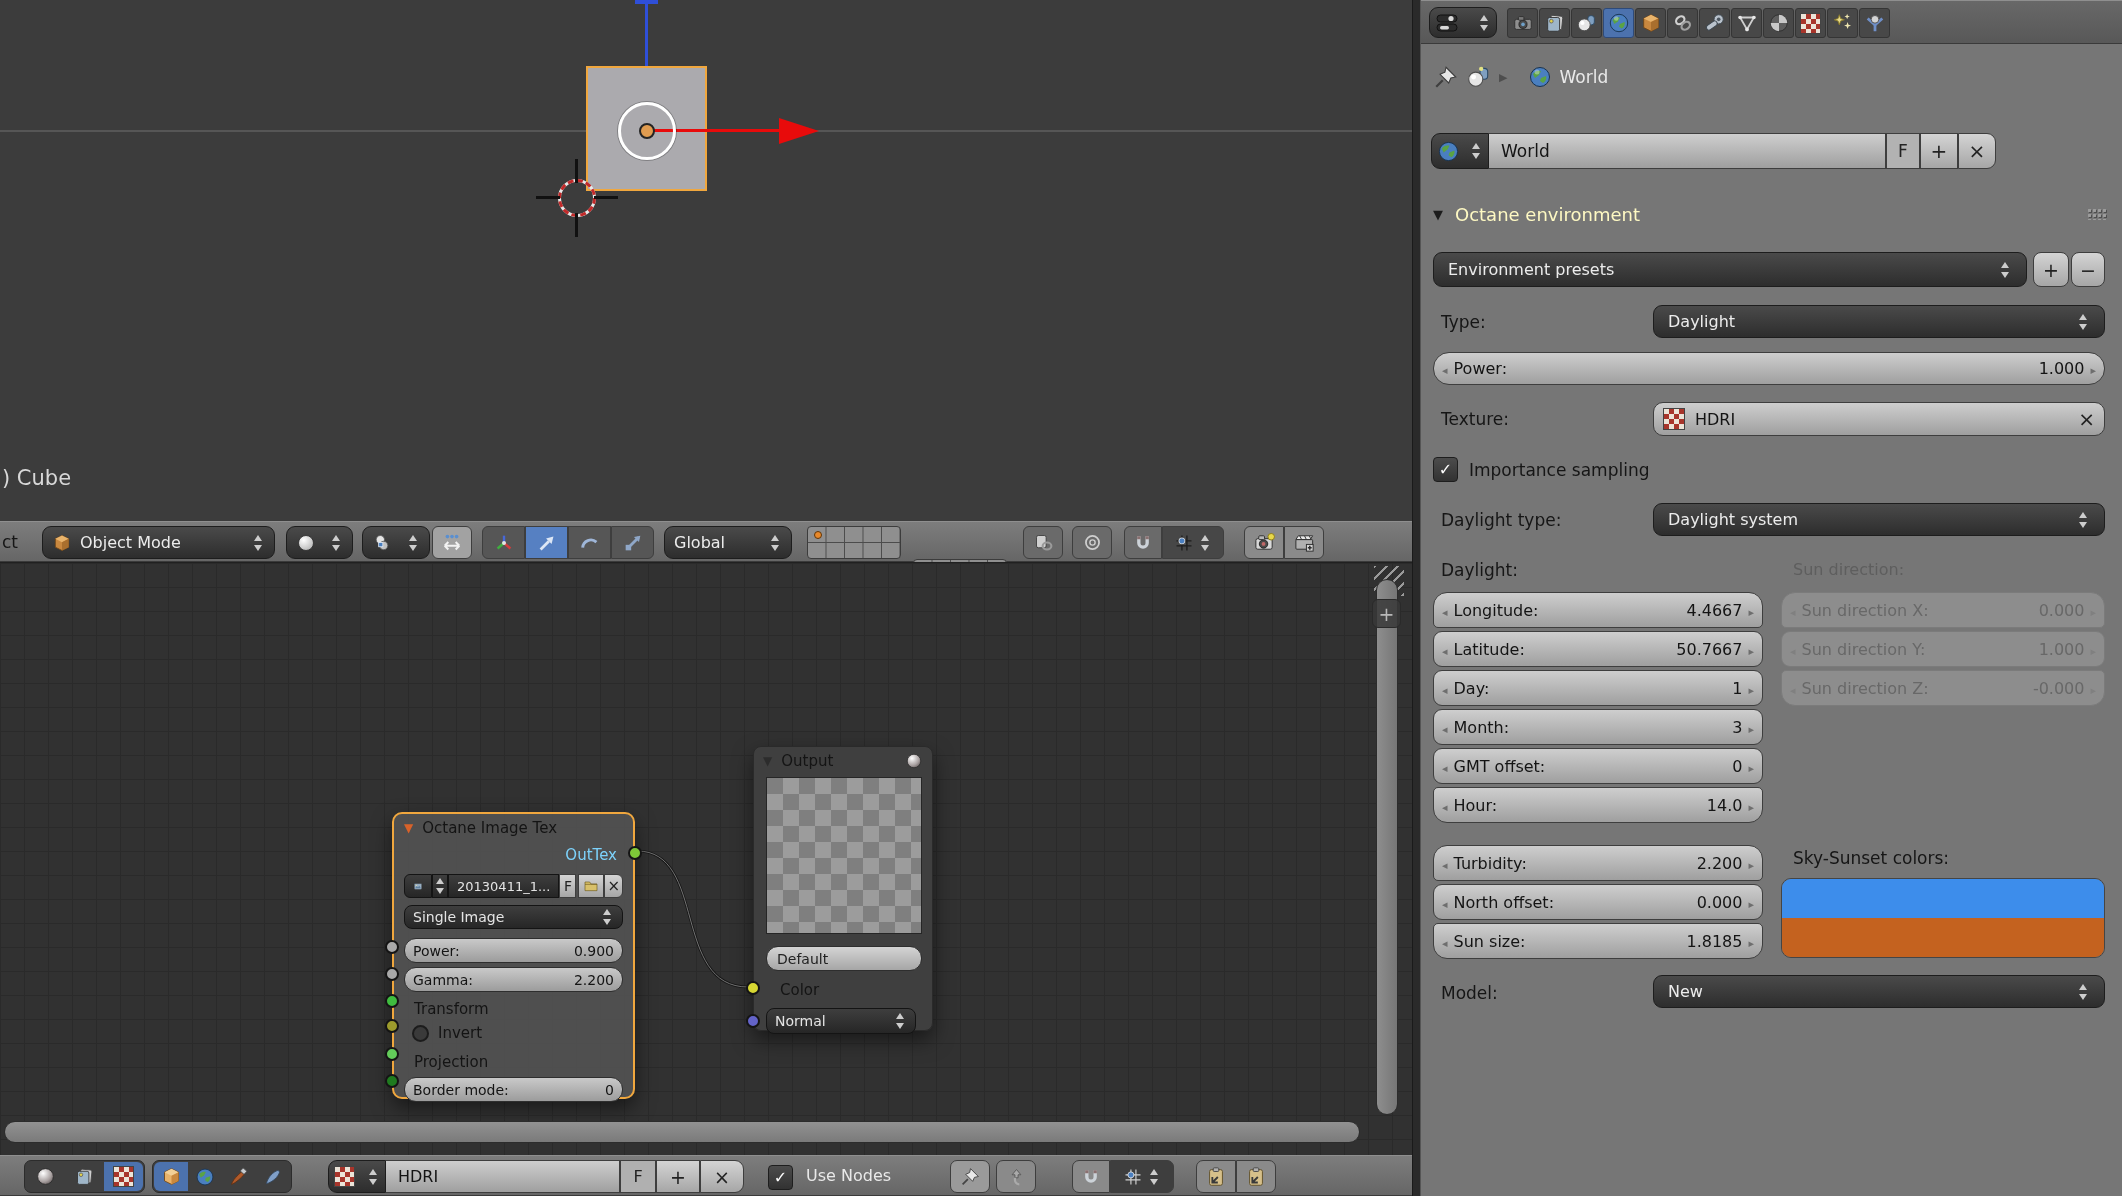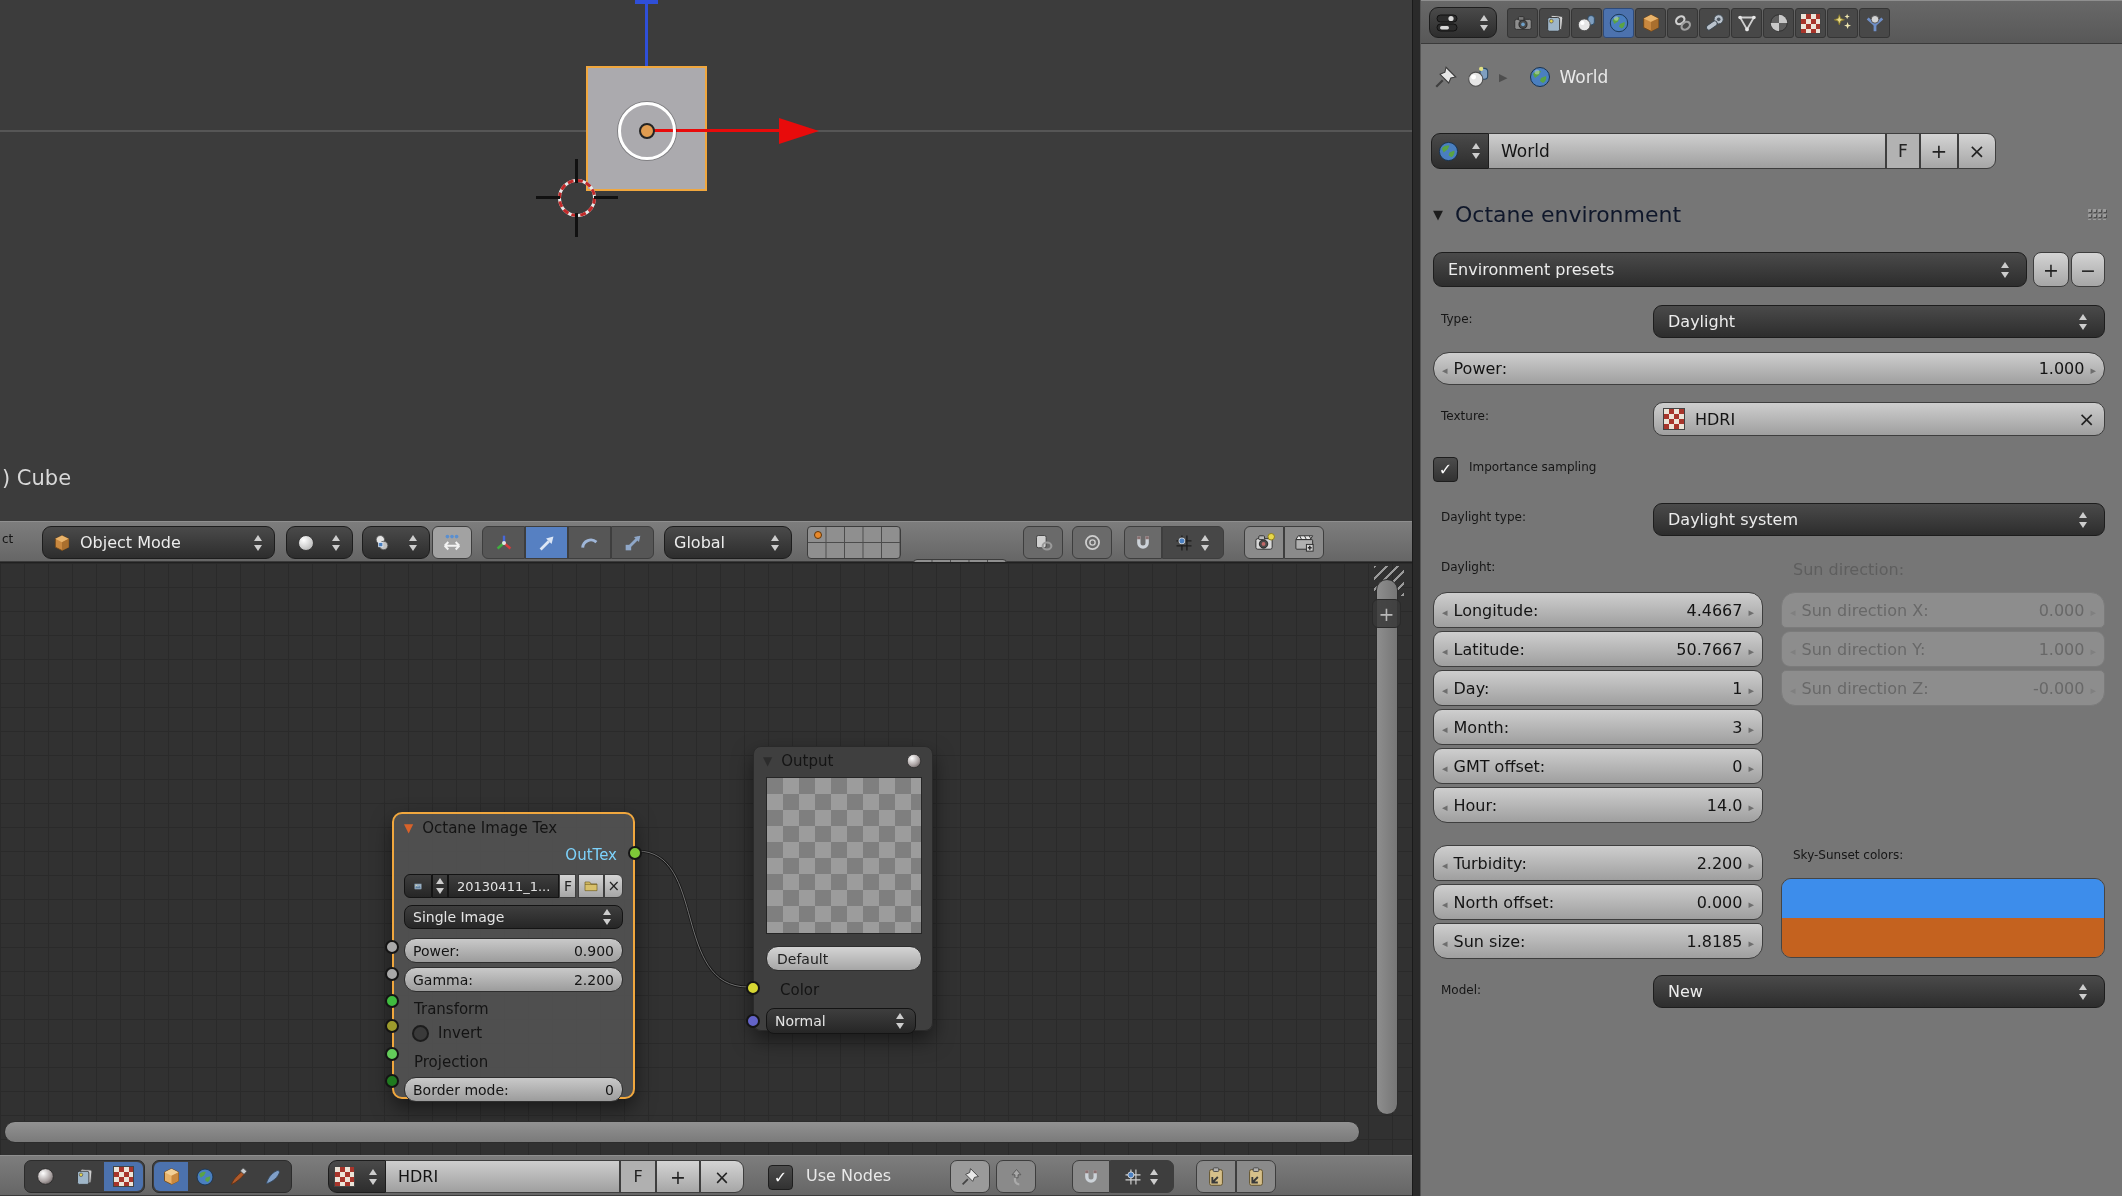--- a/index.html
+++ b/index.html
@@ -17,21 +17,21 @@
 .slider .al::before{content:"◂";color:#6e6e6e;font-size:11px;margin-right:6px}
 .slider .ar::after{content:"▸";color:#6e6e6e;font-size:11px;margin-left:6px}
 .slider .val{margin-left:auto}
 .slider.dis{background:#8d8d8d;border-color:#7b7b7b;color:#686868}
 .slider.dis .al::before,.slider.dis .ar::after{color:#808080}
 .btn{background:linear-gradient(#d4d4d4,#a6a6a6);border:1px solid #3e3e3e;color:#222;display:flex;align-items:center;justify-content:center;font-size:16px}
 .chk{background:linear-gradient(#4c4c4c,#323232);border:1px solid #1e1e1e;border-radius:4px;color:#fff;display:flex;align-items:center;justify-content:center;font-size:16px}
 .ico{display:flex;align-items:center;justify-content:center;flex:none}
 .tab{width:31px;height:30px;background:#484848;border:1px solid #353535;display:flex;align-items:center;justify-content:center;border-radius:3px;margin-right:1px}
 .tab.on{background:#4c72ae;border-color:#2e4a78}
-.lbl{color:#161616;font-size:12px}
+.lbl{color:#161616;font-size:17px}
 .wlbl{color:#e9e9e9;font-size:16px}
 .stack{display:flex;flex-direction:column;gap:3px}
 .stack .slider{height:36px;border-radius:9px;flex:none}
 .stack .slider:first-child{border-radius:14px 14px 5px 5px}
 .stack .slider:last-child{border-radius:5px 5px 14px 14px}
 .chkR{background-image:linear-gradient(45deg,#a8352b 25%,transparent 25%,transparent 75%,#a8352b 75%),linear-gradient(45deg,#a8352b 25%,#ece4d8 25%,#ece4d8 75%,#a8352b 75%);background-size:10px 10px;background-position:0 0,5px 5px;border:1px solid #444}
 .chkG{background-image:linear-gradient(45deg,#9c9c9c 25%,transparent 25%,transparent 75%,#9c9c9c 75%),linear-gradient(45deg,#9c9c9c 25%,#7f7f7f 25%,#7f7f7f 75%,#9c9c9c 75%);background-size:32px 32px;background-position:0 0,16px 16px}
 .node{position:absolute;border-radius:10px;box-shadow:0 9px 20px rgba(0,0,0,.5)}
 .nslider{background:linear-gradient(#c9c9c9,#9c9c9c);border:1px solid #2e2e2e;border-radius:12px;color:#141414;display:flex;align-items:center;padding:0 8px;font-size:14px}
 .nslider .val{margin-left:auto}
@@ -536,21 +536,21 @@
           <span class="ud"></span>
         </span>
       <span class="slider" style="width:397px;height:36px;border-left:none;padding:0 12px;font-size:17px">World</span>
       <span class="btn" style="width:34px;height:36px;background:#b2b2b2;font-size:17px">F</span>
       <span class="btn" style="width:38px;height:36px;font-size:20px">+</span>
       <span class="btn" style="width:38px;height:36px;border-radius:0 9px 9px 0;font-size:20px">×</span>
     </div>
 
     <div class="abs row" style="left:12px;top:200px;width:674px;height:28px">
       <span style="color:#1c1c1c;font-size:13px;margin-right:12px">▼</span>
-      <span style="font-size:22px;color:#0f172a">Octane environment</span>
+      <span style="font-size:18px;color:#fef9c3">Octane environment</span>
       <span class="dots" style="margin-left:auto"></span>
     </div>
 
     <div class="abs row" style="left:12px;top:252px;height:35px;width:672px">
       <span class="dd" style="width:594px;height:35px;padding:0 14px">
           <span>Environment presets</span>
           <span class="ud"></span>
         </span>
       <span class="btn" style="width:36px;height:35px;margin-left:6px;border-radius:8px;font-size:19px">+</span>
       <span class="btn" style="width:34px;height:35px;margin-left:2px;border-radius:8px;font-size:19px">−</span>

